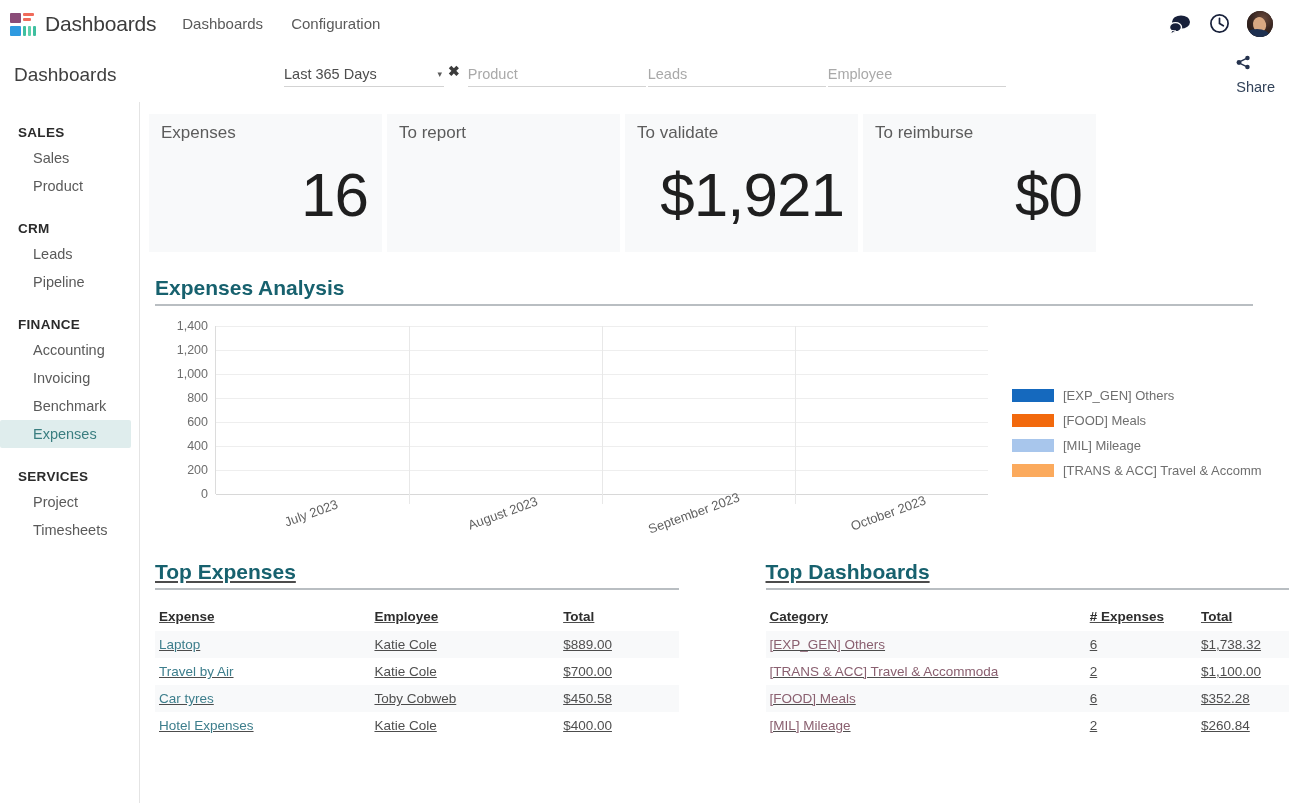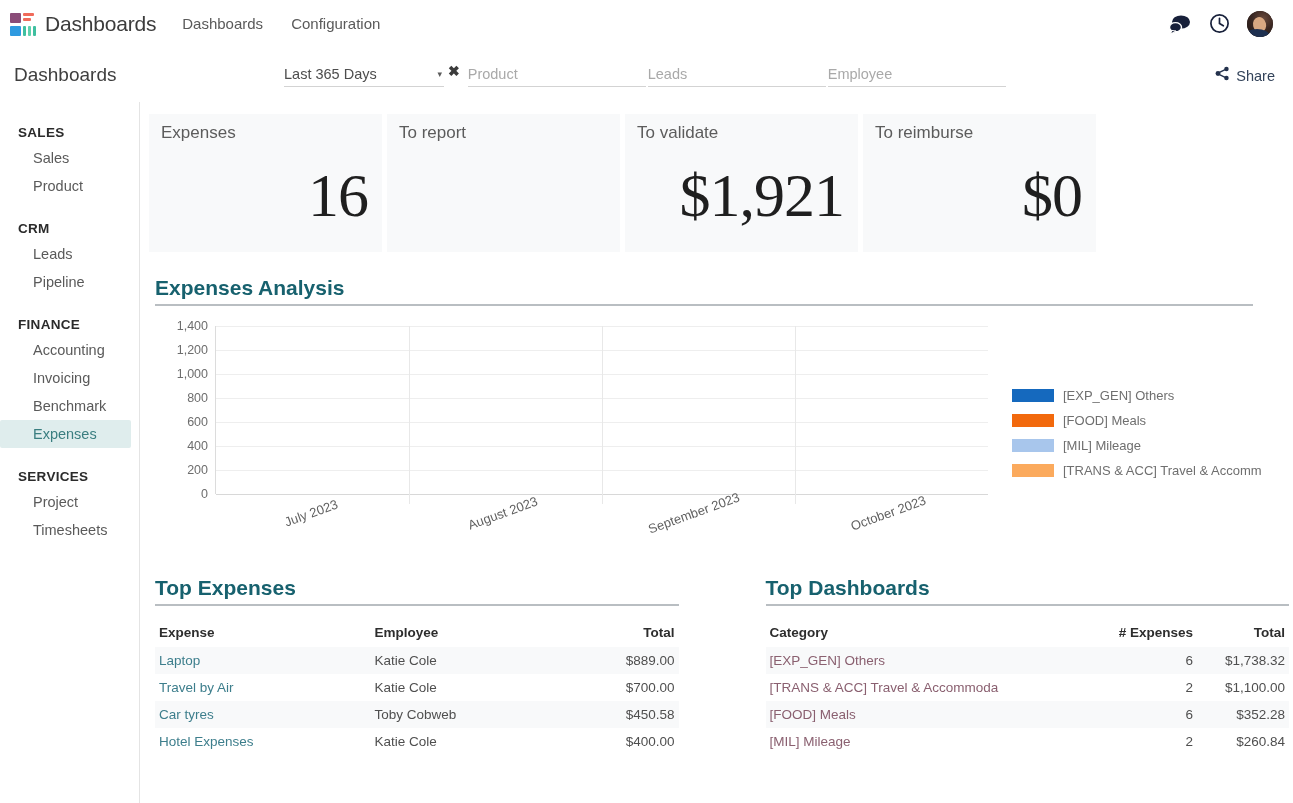--- a/index.html
+++ b/index.html
@@ -127,26 +127,27 @@
   }
   .sf-input {
     width: 178px;
     color: #a9a9a9;
     margin-right: 2px;
   }
   .sf-input.narrow { width: 178px; }
   .share-btn {
     margin-left: auto;
     display: flex;
-    align-items: flex-end;
+    align-items: flex-start;
     gap: 6px;
     font-size: 14.5px;
     color: #33435a;
     cursor: pointer;
     padding-right: 6px;
+    flex-direction: column;
   }
 
   
   .body-wrap {
     display: flex;
     height: calc(803px - 47px - 55px);
   }
 
   
   .sidebar {
@@ -202,21 +203,20 @@
     flex: 1;
     display: flex;
     align-items: center;
     justify-content: flex-end;
     font-size: 62px;
     color: #1f1f1f;
     line-height: 1;
     letter-spacing: -1px;
     padding-right: 2px;
     white-space: nowrap;
-    font-family: Liberation Serif, serif;
   }
 
   
   .sec-head {
     font-size: 21px;
     font-weight: bold;
     color: #17616e;
     padding-bottom: 4px;
     border-bottom: 2px solid #b9bec2;
     margin: 24px 40px 0 6px;
@@ -295,22 +295,23 @@
     color: #6f6f6f;
     white-space: nowrap;
     overflow: hidden;
     max-width: 222px;
   }
 
   
   .tables-row {
     display: flex;
     gap: 81px;
-    margin-top: 26px;
+    margin-top: 10px;
     padding-right: 4px;
+    text-decoration: underline;
   }
   .tbl-block { flex: 1; min-width: 0; }
   .tbl-head-title {
     font-size: 21px;
     font-weight: bold;
     color: #17616e;
     padding-bottom: 4px;
     border-bottom: 2px solid #b9bec2;
     margin: 0 0 0 6px;
   }
@@ -322,21 +323,21 @@
     font-size: 13.5px;
   }
   table.data th {
     text-align: left;
     font-weight: bold;
     color: #2d2d2d;
     padding: 3px 4px 7px 4px;
     font-size: 13.5px;
     white-space: nowrap;
   }
-  table.data th.num, table.data td.num { text-align: right; }
+  table.data th.num, table.data td.num { text-align: left; }
   table.data td {
     padding: 6px 4px;
     color: #4f4f4f;
     white-space: nowrap;
     overflow: hidden;
     text-overflow: ellipsis;
   }
   table.data tbody tr:nth-child(odd) { background: #f8f9fa; }
   table.data td.link { color: #3d7e8c; cursor: pointer; }
   table.data td.linkmaroon { color: #8a6070; cursor: pointer; }

